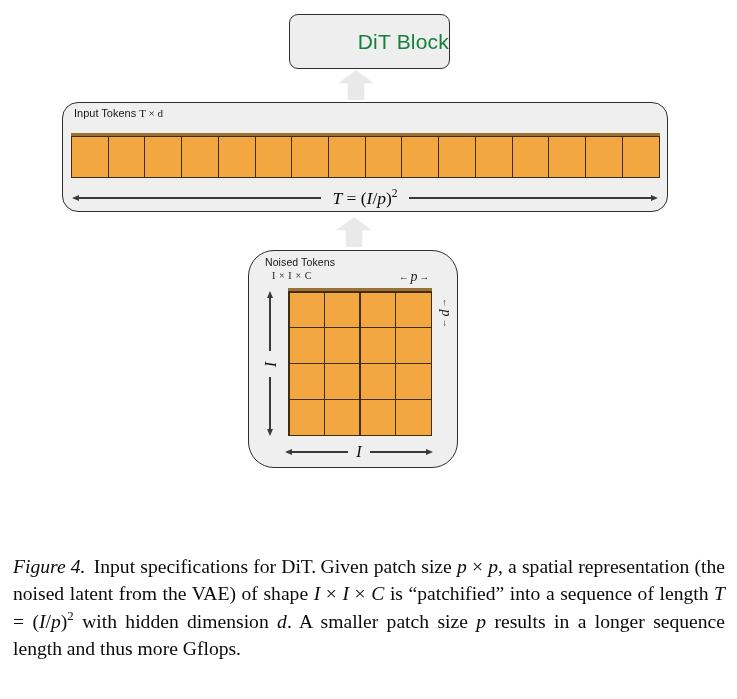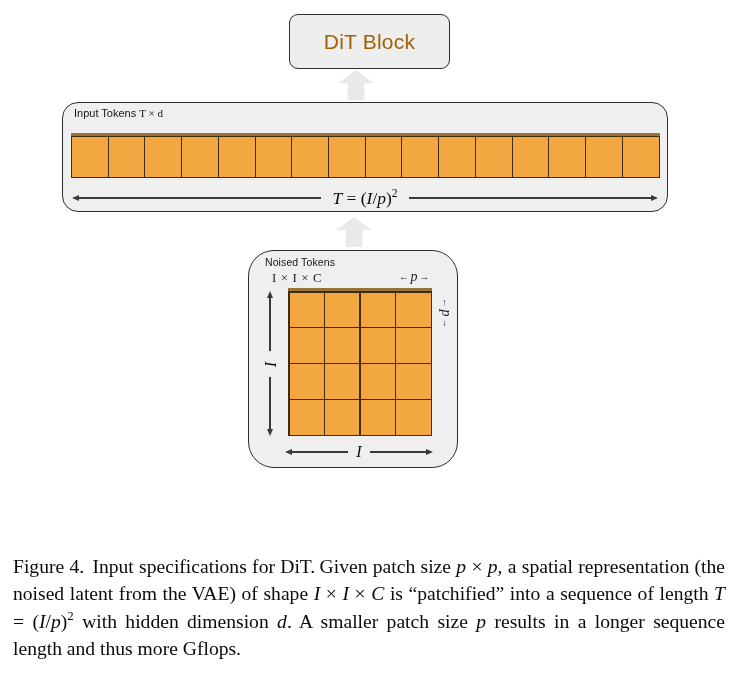--- a/index.html
+++ b/index.html
@@ -2,22 +2,22 @@
 <html><head>
 <meta charset="utf-8">
 <style>
   html,body{margin:0;padding:0;background:#ffffff;}
   .stage{position:relative;width:737px;height:699px;background:#ffffff;overflow:hidden;
          font-family:"Liberation Sans",sans-serif;color:#111;}
 
   
   .dit-block{position:absolute;left:289px;top:14px;width:159px;height:53px;
     background:#EEEEEE;border:1.6px solid #2e2e2e;border-radius:9px;
-    display:flex;align-items:center;justify-content:center;
-    font-size:21px;color:#a16207;letter-spacing:.2px;}
+    display:flex;align-items:center;justify-content:flex-end;
+    font-size:21px;color:#15803d;letter-spacing:.2px;}
 
   
   .block-arrow{position:absolute;width:36px;height:30px;background:#E9E9E9;
     clip-path:polygon(50% 0,100% 44%,73% 44%,73% 100%,27% 100%,27% 44%,0 44%);}
   .block-arrow.a1{left:338px;top:70px;}
   .block-arrow.a2{left:336px;top:217px;}
 
   
   .panel{position:absolute;background:#EFEFEF;border:1.6px solid #2e2e2e;box-sizing:border-box;padding-left:36px;}
   .tokens-panel{left:62px;top:102px;width:606px;height:110px;border-radius:16px;}
@@ -42,42 +42,42 @@
   .ah-up{width:0;height:0;border-left:3.5px solid transparent;border-right:3.5px solid transparent;border-bottom:7px solid #3a3a3a;}
   .ah-down{width:0;height:0;border-left:3.5px solid transparent;border-right:3.5px solid transparent;border-top:7px solid #3a3a3a;}
 
   .tokens-width-arrow{position:absolute;left:9px;right:9px;top:83px;height:24px;}
   .formula{font-family:"Liberation Serif",serif;font-size:17.5px;color:#0b0b0b;margin:0 11px;white-space:nowrap;}
   .math{font-family:"Liberation Serif",serif;font-style:italic;}
   .sup{font-size:66%;vertical-align:super;line-height:0;}
 
   
   .latent-title{position:absolute;left:16px;top:5px;font-size:10.5px;color:#141414;letter-spacing:.1px;}
-  .latent-shape{position:absolute;left:23px;top:19px;font-size:13px;font-family:"Liberation Serif",serif;color:#222;letter-spacing:.6px;}
+  .latent-shape{position:absolute;left:23px;top:19px;font-size:10px;font-family:"Liberation Serif",serif;color:#222;letter-spacing:.6px;}
 
   .latent-grid{position:absolute;left:39px;top:40px;width:144px;height:145px;box-sizing:border-box;
     background:#3F2D10;display:flex;flex-wrap:wrap;padding:1.5px;gap:1.5px;box-shadow:0 -3px 0 #9A7136;}
   .grid-cell{width:calc(25% - 1.2px);flex:1 0 calc(25% - 1.2px);background:#F2A740;}
 
   .small-dim{display:flex;align-items:center;justify-content:center;gap:2px;
     font-size:14px;color:#222;white-space:nowrap;}
   .small-dim .arr{font-size:9.5px;line-height:1;color:#2c2c2c;}
   .patch-w{position:absolute;left:143px;top:17px;width:44px;height:18px;}
   .patch-h{position:absolute;left:175px;top:53px;width:44px;height:18px;transform:rotate(90deg);}
 
   .height-arrow{position:absolute;left:13px;top:40px;width:16px;height:145px;}
   .height-arrow .dim-label{font-size:16px;transform:rotate(90deg);color:#0b0b0b;margin:4px 0;}
   .width-arrow-bottom{position:absolute;left:36px;top:192px;width:148px;height:18px;}
   .width-arrow-bottom .dim-label{font-size:16px;color:#0b0b0b;margin:0 8px;}
 
   
   .caption{position:absolute;left:13px;top:533px;width:712px;
     font-family:"Liberation Serif",serif;font-size:19.6px;line-height:27.6px;
     text-align:justify;color:#0a0a0a;}
-  .caption .fig-label{margin-right:.42em;}
+  .caption .fig-label{margin-right:.42em;font-style:italic;}
   .caption .bold{font-weight:normal;margin-right:.22em;}
 </style>
 </head>
 <body>
 
 <div class="stage">
 
   <div class="dit-block">
     <span>DiT Block</span>
   </div>

